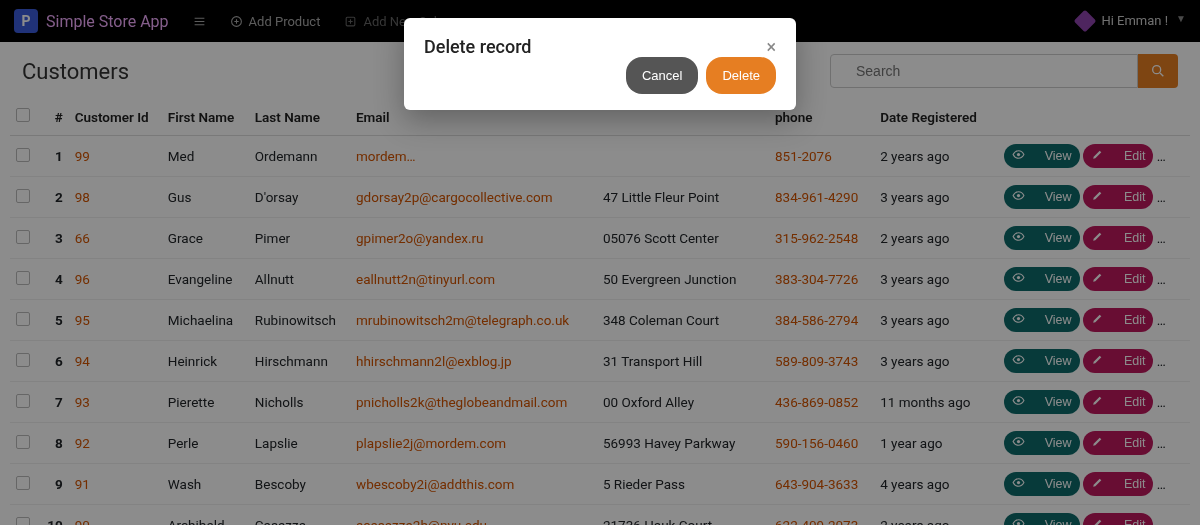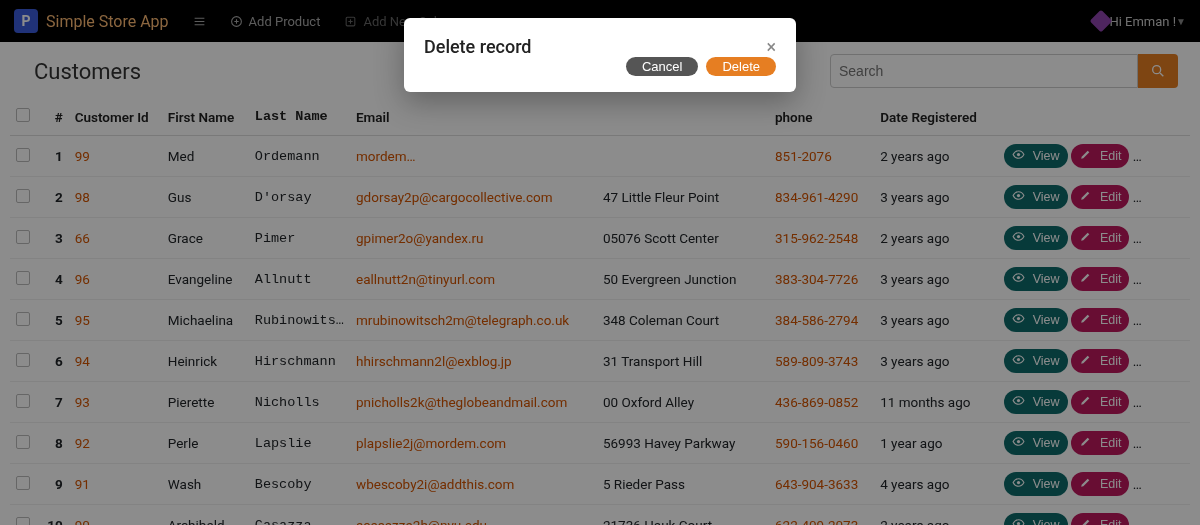--- a/index.html
+++ b/index.html
@@ -22,66 +22,66 @@
     color: #fff;
   }
   .logo-badge {
     width: 24px; height: 24px;
     background: #3b5bdb;
     border-radius: 4px;
     display: flex; align-items:center; justify-content:center;
     font-weight: 700;
     margin-right: 8px;
   }
-  .app-title { font-size: 16px; font-weight: 400; color: #fdba74; }
+  .app-title { font-size: 16px; font-weight: 400; color: #f0abfc; }
   .nav-icon { color:#aaa; margin-left: 24px; display:flex; align-items:center; gap:6px; font-size:13px; cursor:pointer;justify-content:space-between;}
   .nav-spacer { flex:1; }
-  .user-chip { display:flex; align-items:center; gap:0; color:#ccc; font-size:13px; }
+  .user-chip { display:flex; gap:8px; color:#ccc; font-size:13px; }
   .user-diamond { width:16px;height:16px; background:#8e44ad; transform:rotate(45deg); border-radius:2px;}
   .page-bar {
-    display:flex; align-items:center; padding: 12px 22px 10px 22px; margin-left: 12px;
+    display:flex; align-items:center; padding: 12px 22px 10px 22px;
   }
   .page-title { font-size:22px; font-weight:400; color:#333; flex:1;}
   .search-wrap { display:flex; align-items:stretch; }
   .search-input {
     width: 308px; height:34px; border:1px solid #ccc; border-radius:4px 0 0 4px;
-    padding:0 8px; font-size:14px; outline:none;
+    padding:0 25px; font-size:14px; outline:none;
   }
   .search-btn {
     width:40px; background:#e67e22; border:none; border-radius:0 4px 4px 0;
     display:flex;align-items:center;justify-content:center; cursor:pointer;
   }
   .table-wrap { padding: 0 10px; }
   table { width:100%; border-collapse:collapse; table-layout:fixed; }
   thead th {
     text-align:left; font-weight:600; font-size:13.5px; color:#222;
     padding: 10px 6px; border-bottom:1px solid #ddd;
     white-space:nowrap; overflow:hidden; text-overflow:ellipsis;
   }
   tbody td {
     padding: 8px 6px; font-size:13.5px; border-top:1px solid #eee;
     white-space:nowrap; overflow:hidden; text-overflow:ellipsis;
   }
   .col-check { width:28px; }
   .col-num { width:30px; text-align:right; font-weight:700; }
   .col-id { width:92px; }
   .col-fn { width:86px; }
-  .col-ln { width:100px;font-family:Liberation Mono, monospace; }
+  .col-ln { width:100px; }
   .col-email { width:244px; }
   .col-addr { width:170px; }
   .col-phone { width:104px; }
   .col-date { width:122px; }
   .col-actions { width:190px; text-align:right; }
   .link { color:#d35400; }
   .fake-checkbox {
     width:14px;height:14px;border:1px solid #bbb;border-radius:2px;display:inline-block;
     background:#fff;
   }
   .btn {
-    display:inline-flex; align-items:center; gap:8px;
+    display:inline-flex; align-items:center; gap:20px;
     height:24px; padding:0 8px; border-radius:12px; color:#fff;
     font-size:12.5px; border:none; cursor:pointer;
   }
   .btn-view { background:#0e6b6b; }
   .btn-edit { background:#be185d; }
   .btn-del  { background:#c0392b; }
   .ico { width:13px; height:13px; display:inline-block; }
   .overlay {
     position:absolute; inset:0; background:rgba(0,0,0,0.45);
     display:flex; align-items:flex-start; justify-content:center;
@@ -91,21 +91,21 @@
     width:392px; background:#fff; border-radius:6px;
     box-shadow:0 10px 30px rgba(0,0,0,0.3);
     padding: 18px 20px 16px 20px;
   }
   .modal-head { display:flex; align-items:center; }
   .modal-title { font-size:18px; font-weight:500; flex:1; color:#222;}
   .modal-close { color:#888; font-size:18px; cursor:pointer; line-height:1;}
   .modal-body { padding: 18px 0 22px 0; font-size:14px; color:#444;}
   .modal-foot { display:flex; justify-content:flex-end; gap:8px;}
   .pill {
-    border:none; border-radius:16px; height:19px; padding:0 16px;
+    border:none; border-radius:16px; height:37px; padding:0 16px;
     font-size:13px; color:#fff; cursor:pointer;
   }
   .pill-cancel { background:#555; }
   .pill-delete { background:#e67e22; }
   svg { display:block; }
 </style>
 </head>
 <body>
 
 <div class="navbar">

